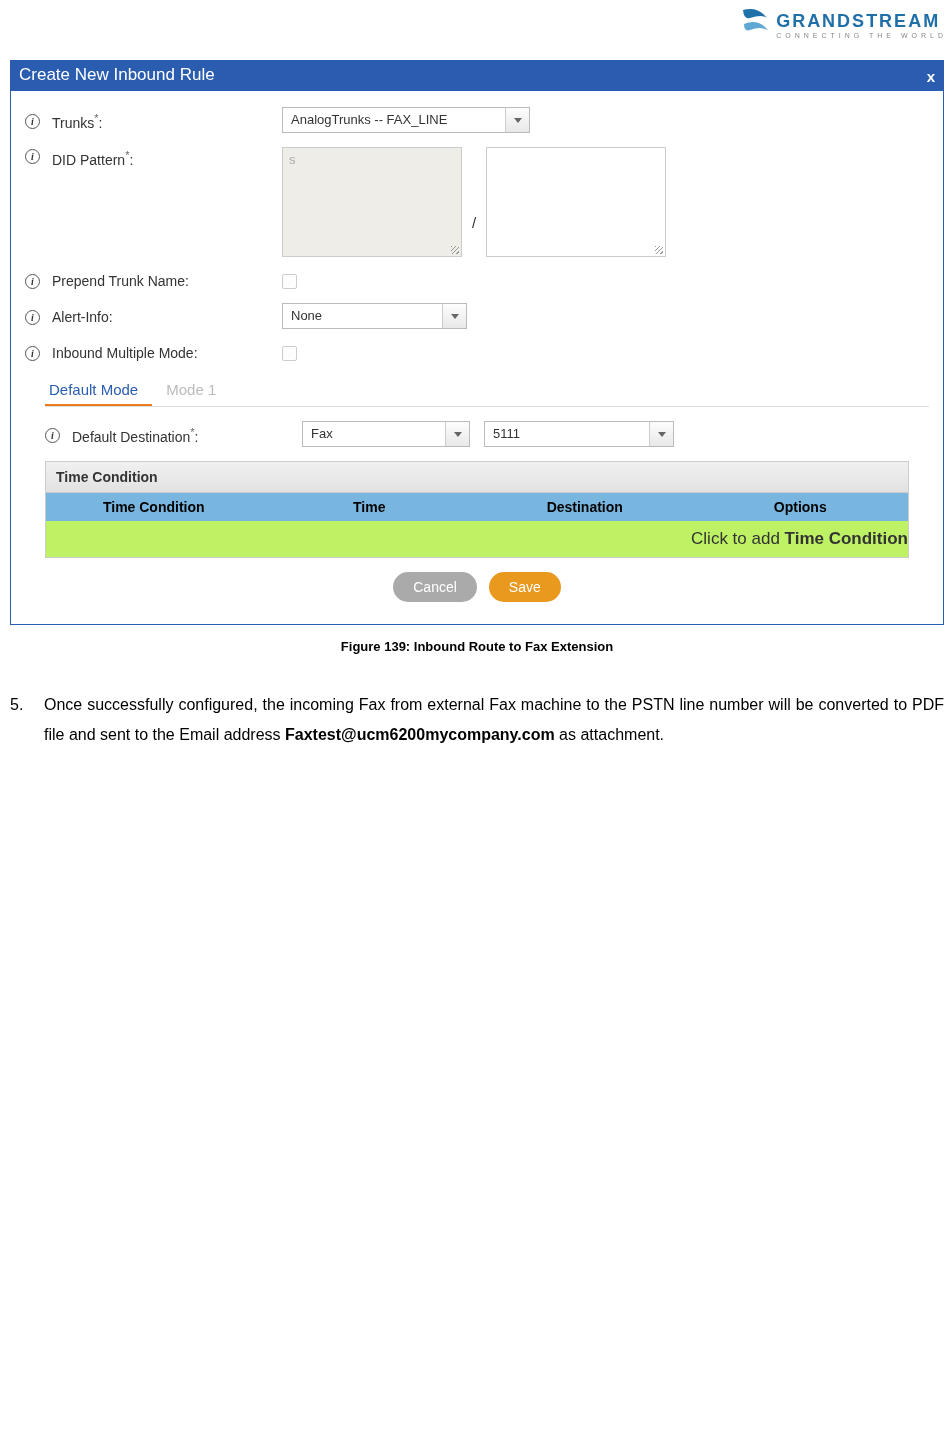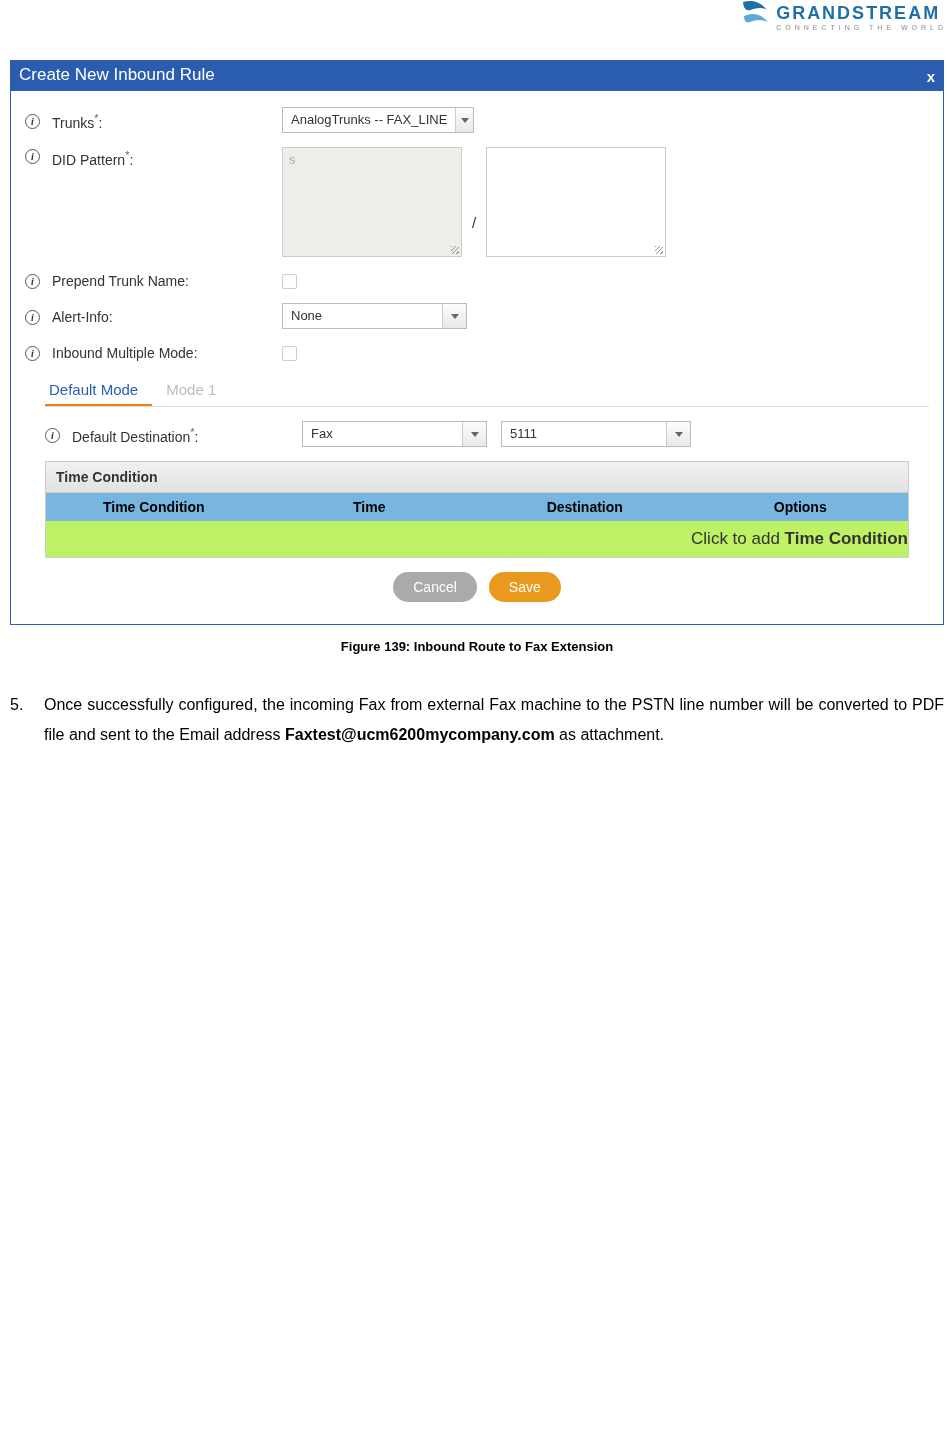--- a/index.html
+++ b/index.html
@@ -9,21 +9,21 @@
     font-family: Arial, Helvetica, sans-serif;
     background: #fff;
     width: 947px;
   }
   .page {
     width: 947px;
     position: relative;
   }
   .logo-block {
     position: absolute;
-    top: 0;
+    top: 8px;
     right: 0;
     display: flex;
     align-items: center;
   }
   .logo-swoosh {
     width: 30px;
     height: 34px;
     margin-right: 6px;
   }
   .logo-text { display: flex; flex-direction: column; }
@@ -293,21 +293,21 @@
     <div class="dialog-header">
       <span>Create New Inbound Rule</span>
       <span class="dialog-close">x</span>
     </div>
     <div class="dialog-body">
 
       <div class="form-row center">
         <span class="info-icon">i</span>
         <div class="form-label"><span>Trunks</span><span class="asterisk">*</span>:</div>
         <div class="form-control-area">
-          <div class="select-box" style="width:192px">
+          <div class="select-box" style="width:248px">
             <div class="select-text" style="flex:1">AnalogTrunks -- FAX_LINE</div>
             <div class="select-arrow"></div>
           </div>
         </div>
       </div>
 
       <div class="form-row">
         <span class="info-icon">i</span>
         <div class="form-label"><span>DID Pattern</span><span class="asterisk">*</span>:</div>
         <div class="form-control-area">
@@ -344,21 +344,21 @@
       </div>
 
       <div class="tab-strip">
         <div class="tab active">Default Mode</div>
         <div class="tab">Mode 1</div>
       </div>
 
       <div class="sub-row">
         <span class="info-icon">i</span>
         <div class="form-label"><span>Default Destination</span><span class="asterisk">*</span>:</div>
-        <div class="select-box" style="width:185px">
+        <div class="select-box" style="width:168px">
           <div class="select-text" style="flex:1">Fax</div>
           <div class="select-arrow"></div>
         </div>
         <div class="select-box" style="width:190px">
           <div class="select-text" style="flex:1">5111</div>
           <div class="select-arrow"></div>
         </div>
       </div>
 
       <div class="time-condition-block">

